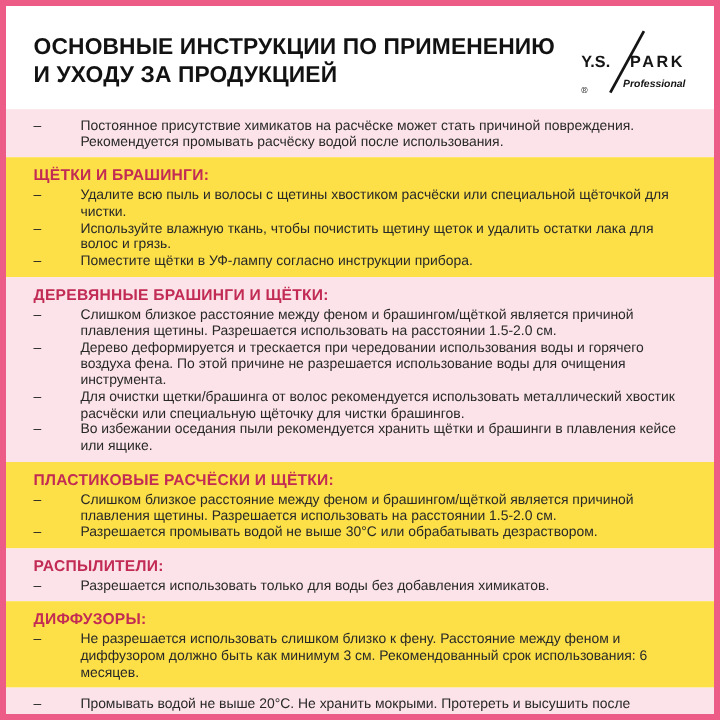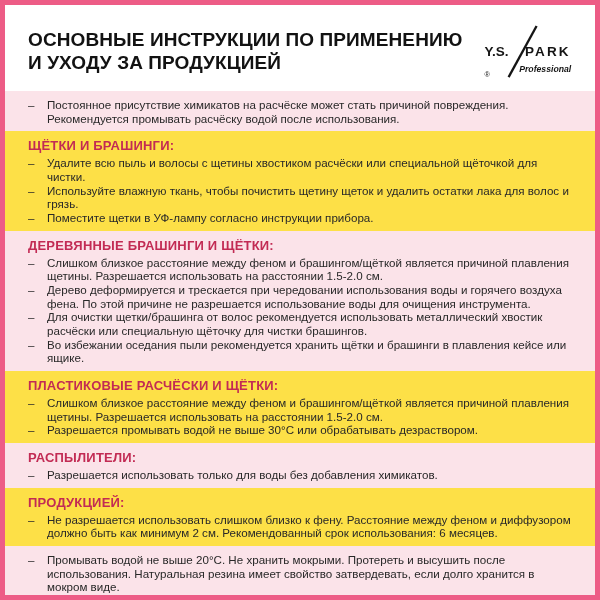--- a/index.html
+++ b/index.html
@@ -34,21 +34,21 @@
   .section { padding: 7px 14px 6px 23px; }
   .band-pink { background: var(--band-pink, #fbe3e9); }
   .band-white { background: #fde047; }
   .heading {
     color: var(--heading, #c22b54);
     font-size: 13px; font-weight: bold; letter-spacing: 0.2px;
     margin-bottom: 3px;
   }
   .bullet { display: flex; font-size: 11.6px; color: #282828; line-height: 1.18; }
   .dash { flex: 0 0 19px; }
-  .btxt { flex: 1 1 auto; padding-right: 4px; }
+  .btxt { flex: 1 1 auto; padding-right: 4px; margin-left: 20px; }
 </style>
 </head>
 <body>
 
 <div class="page">
 
   <div class="header">
     <div class="title">
       <div>ОСНОВНЫЕ ИНСТРУКЦИИ ПО ПРИМЕНЕНИЮ</div>
       <div>И УХОДУ ЗА ПРОДУКЦИЕЙ</div>
@@ -78,21 +78,21 @@
           <div class="bullet">
             <span class="dash">–</span>
             <span class="btxt">Удалите всю пыль и волосы с щетины хвостиком расчёски или специальной щёточкой для чистки.</span>
           </div>
           <div class="bullet">
             <span class="dash">–</span>
             <span class="btxt">Используйте влажную ткань, чтобы почистить щетину щеток и удалить остатки лака для волос и грязь.</span>
           </div>
           <div class="bullet">
             <span class="dash">–</span>
-            <span class="btxt">Поместите щетки в УФ-лампу согласно инструкции прибора.</span>
+            <span class="btxt">Поместите щётки в УФ-лампу согласно инструкции прибора.</span>
           </div>
         </div>
     </div>
 
     <div class="section band-pink">
       <div class="heading">ДЕРЕВЯННЫЕ БРАШИНГИ И ЩЁТКИ:</div>
       <div class="bullets">
           <div class="bullet">
             <span class="dash">–</span>
             <span class="btxt">Слишком близкое расстояние между феном и брашингом/щёткой является причиной плавления щетины. Разрешается использовать на расстоянии 1.5-2.0 см.</span>
@@ -130,25 +130,25 @@
       <div class="heading">РАСПЫЛИТЕЛИ:</div>
       <div class="bullets">
           <div class="bullet">
             <span class="dash">–</span>
             <span class="btxt">Разрешается использовать только для воды без добавления химикатов.</span>
           </div>
         </div>
     </div>
 
     <div class="section band-white">
-      <div class="heading">ПРОДУКЦИЕЙ:</div>
+      <div class="heading">ДИФФУЗОРЫ:</div>
       <div class="bullets">
           <div class="bullet">
             <span class="dash">–</span>
-            <span class="btxt">Не разрешается использовать слишком близко к фену. Расстояние между феном и диффузором должно быть как минимум 2 см. Рекомендованный срок использования: 6 месяцев.</span>
+            <span class="btxt">Не разрешается использовать слишком близко к фену. Расстояние между феном и диффузором должно быть как минимум 3 см. Рекомендованный срок использования: 6 месяцев.</span>
           </div>
         </div>
     </div>
 
     <div class="section band-pink">
       <div class="bullets">
           <div class="bullet">
             <span class="dash">–</span>
             <span class="btxt">Промывать водой не выше 20°C. Не хранить мокрыми. Протереть и высушить после использования. Натуральная резина имеет свойство затвердевать, если долго хранится в мокром виде.</span>
           </div>

